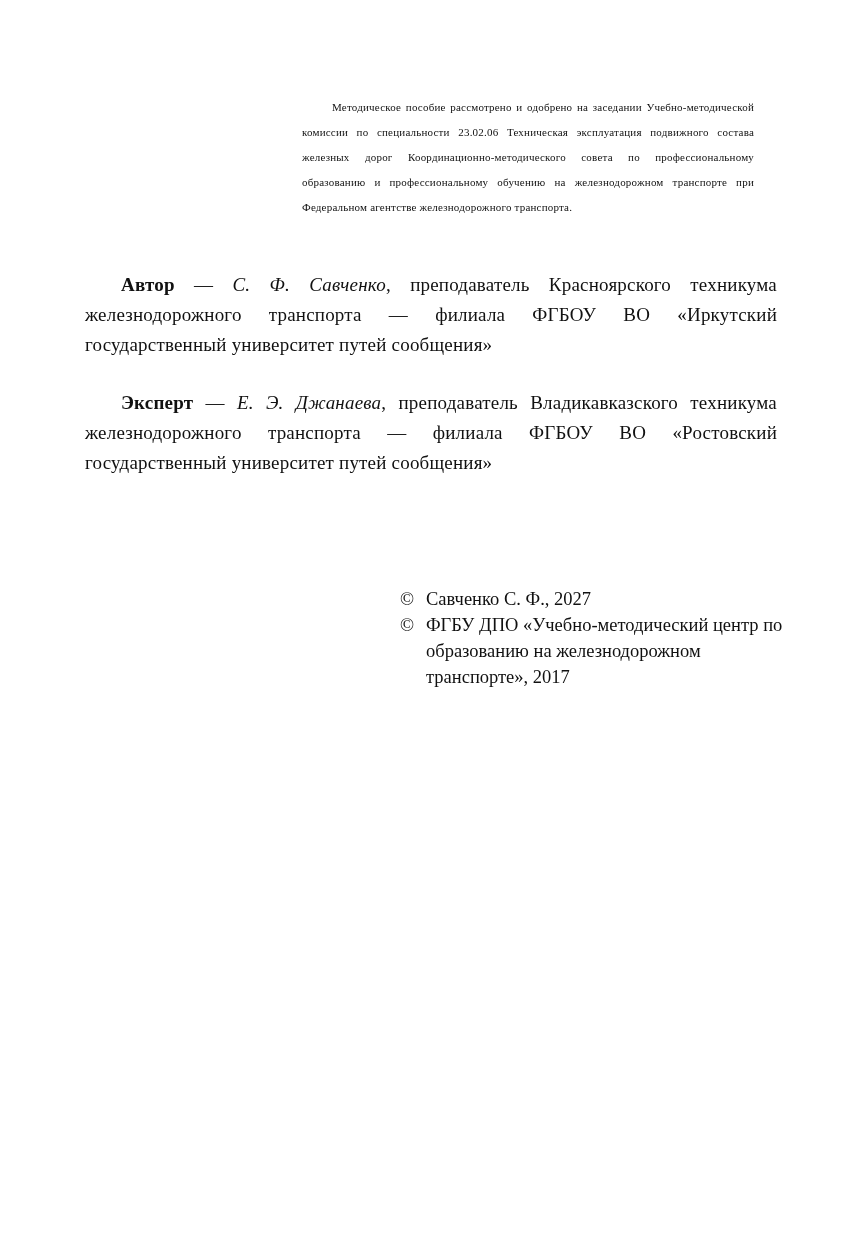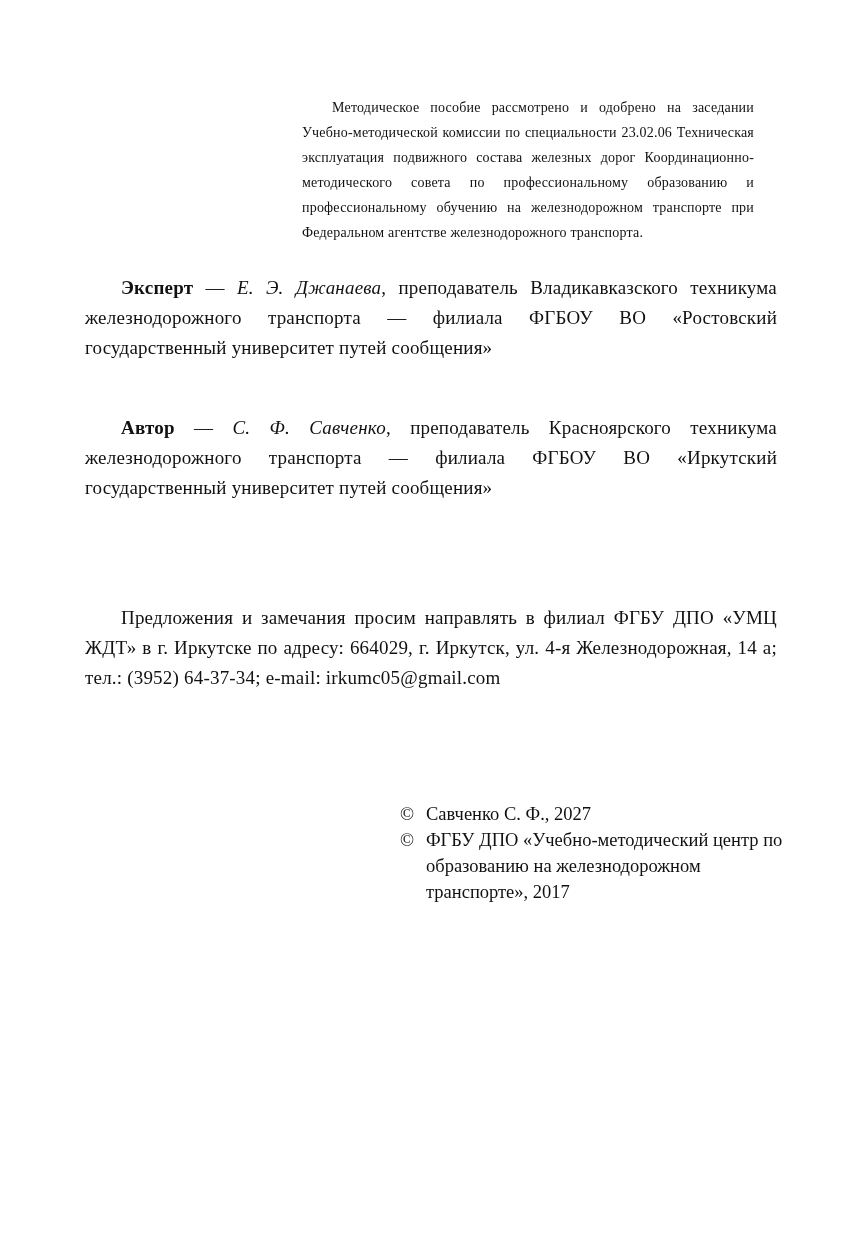--- a/index.html
+++ b/index.html
@@ -17,21 +17,21 @@
   }
   .page {
     position: absolute;
     inset: 0;
     background: #ffffff;
   }
 
   
   .approval-block {
     margin: 95px 103px 0 302px;
-    font-size: 14px;
+    font-size: 11px;
     line-height: 25px;
     text-align: justify;
     text-indent: 30px;
     letter-spacing: 0.2px;
   }
 
   
   .signature-block {
     margin: 12px 78px 0 437px;
     font-size: 17.5px;
@@ -77,31 +77,28 @@
 </head>
 <body>
 
 <div class="page">
 
   <div class="approval-block">
     <span>Методическое пособие рассмотрено и одобрено на заседании Учебно-методической комиссии по специальности 23.02.06 Техническая эксплуатация подвижного состава железных дорог Координационно-методического совета по профессиональному образованию и профессиональному обучению на железнодорожном транспорте при Федеральном агентстве железнодорожного транспорта.</span>
   </div>
 
 
+  <p class="body-para author-para">
+    <span class="bold">Автор</span><span> — </span><span class="italic">С. Ф. Савченко</span><span>, преподаватель Красноярского техникума железнодорожного транспорта — филиала ФГБОУ ВО «Иркутский государственный университет путей сообщения»</span>
+  </p>
+
   <p class="body-para expert-para">
     <span class="bold">Эксперт</span><span> — </span><span class="italic">Е. Э. Джанаева</span><span>, преподаватель Владикавказского техникума железнодорожного транспорта — филиала ФГБОУ ВО «Ростовский государственный университет путей сообщения»</span>
   </p>
 
-  <p class="body-para author-para">
-    <span class="bold">Автор</span><span> — </span><span class="italic">С. Ф. Савченко</span><span>, преподаватель Красноярского техникума железнодорожного транспорта — филиала ФГБОУ ВО «Иркутский государственный университет путей сообщения»</span>
-  </p>
-
-  <p class="body-para contact-para">
-    <span>Предложения и замечания просим направлять в филиал ФГБУ ДПО «УМЦ ЖДТ» в г. Иркутске по адресу: 664029, г. Иркутск, ул. 4-я Железнодорожная, 14 а; тел.: (3952) 64-37-34; e-mail: irkumc05@gmail.com</span>
-  </p>
 
   <div class="copyright-block">
     <div class="c-line">
       <span class="c-sym">©</span>
       <span class="c-text">Савченко С. Ф., 2027</span>
     </div>
     <div class="c-line">
       <span class="c-sym">©</span>
       <span class="c-text">ФГБУ ДПО «Учебно-методический центр по образованию на железнодорожном транспорте», 2017</span>
     </div>

